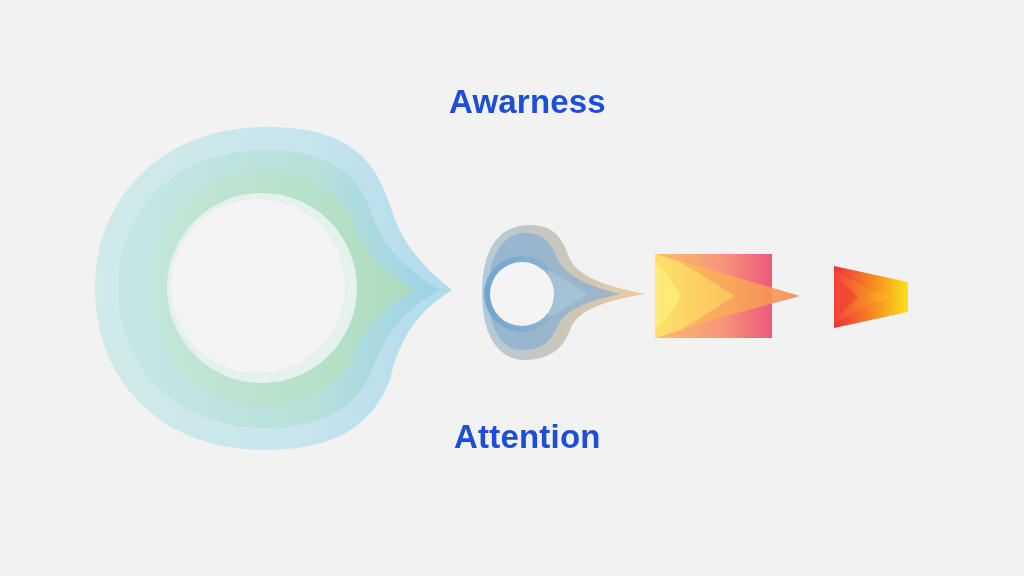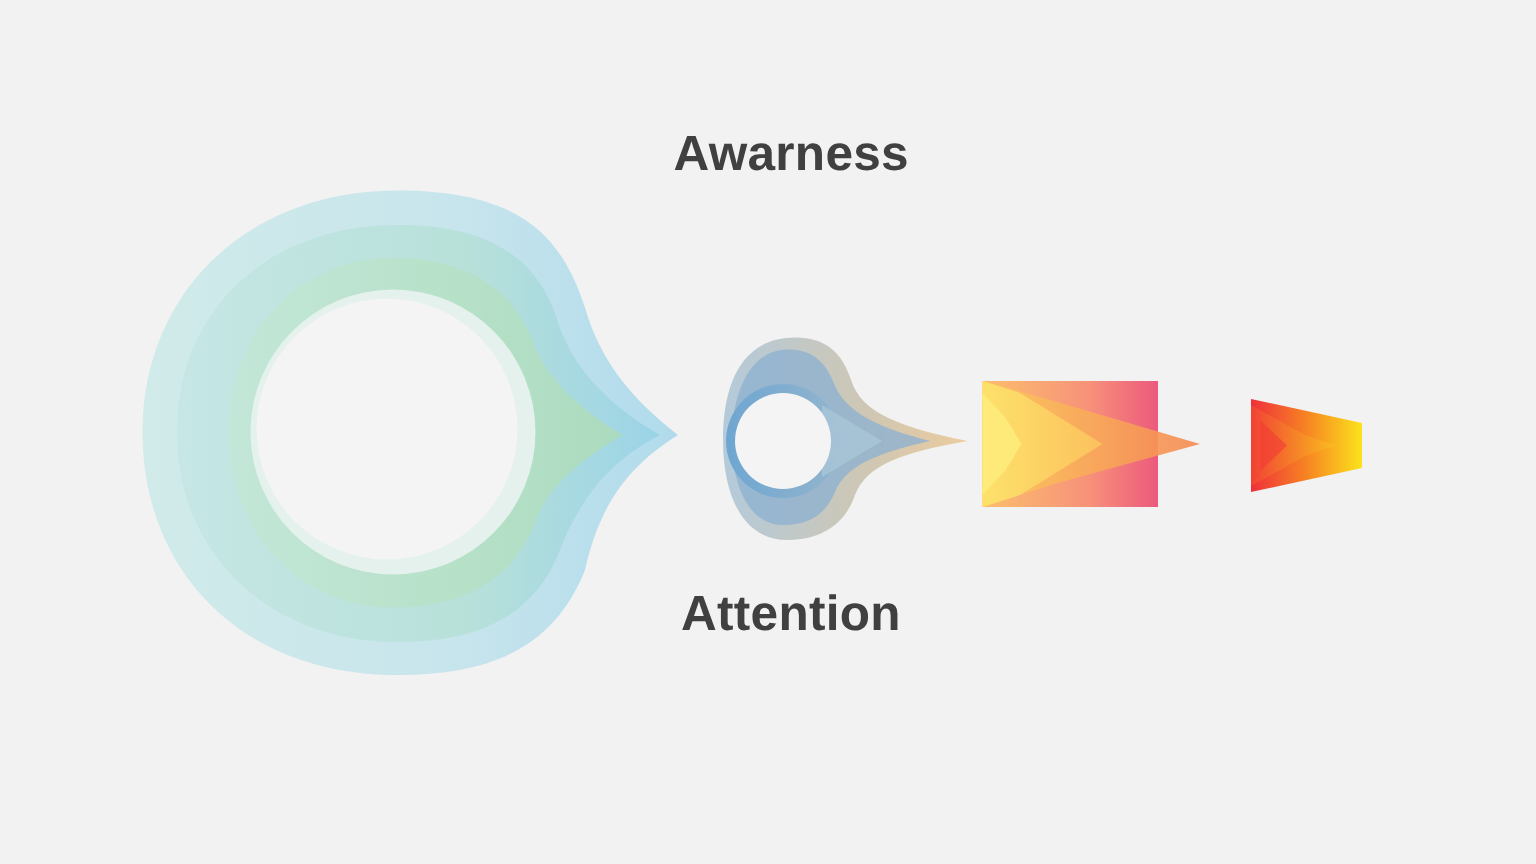--- a/index.html
+++ b/index.html
@@ -5,27 +5,27 @@
   html, body { margin: 0; padding: 0; }
   body {
     width: 1024px; height: 576px; overflow: hidden;
     background: #f2f2f2;
     font-family: "Liberation Sans", "DejaVu Sans", sans-serif;
     position: relative;
   }
   .label {
     position: absolute;
     font-weight: bold;
-    color: #404040;
+    color: #1d4ed8;
     font-size: 33px;
     letter-spacing: 0.2px;
     white-space: nowrap;
   }
   #label-top { left: 449px; top: 83px; }
-  #label-bottom { left: 454px; top: 390px; }
+  #label-bottom { left: 454px; top: 418px; }
   svg.diagram { position: absolute; left: 0; top: 0; }
 </style>
 </head>
 <body>
 
 <div id="label-top" class="label">Awarness</div>
 <div id="label-bottom" class="label">Attention</div>
 
 <svg class="diagram" width="1024" height="576" viewBox="0 0 1024 576">
   <defs>

